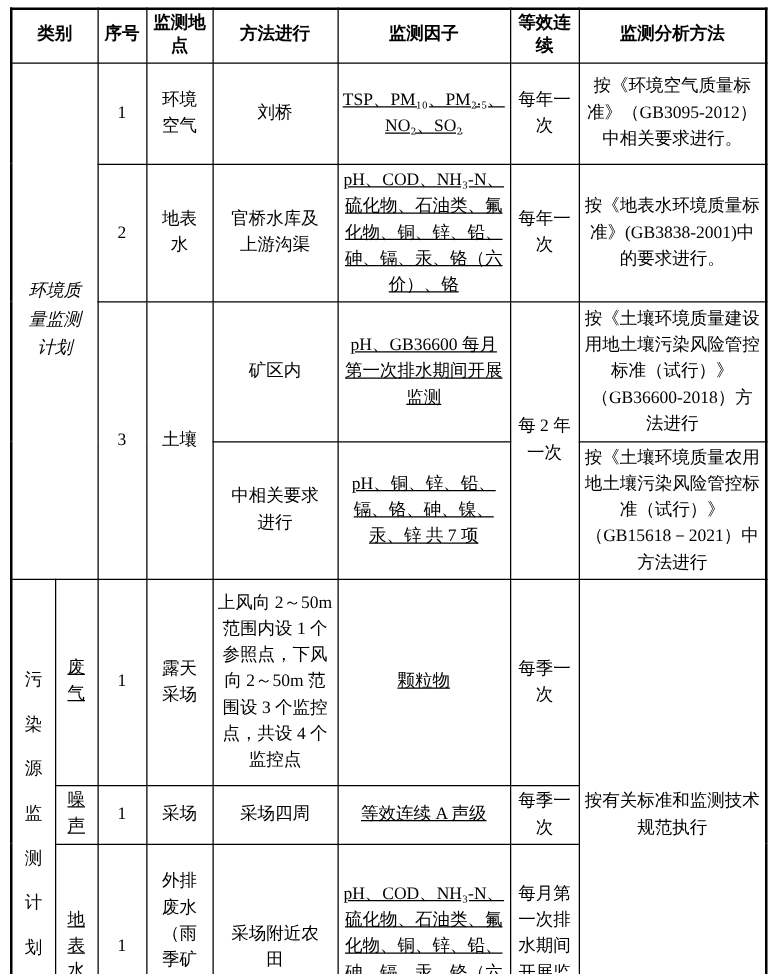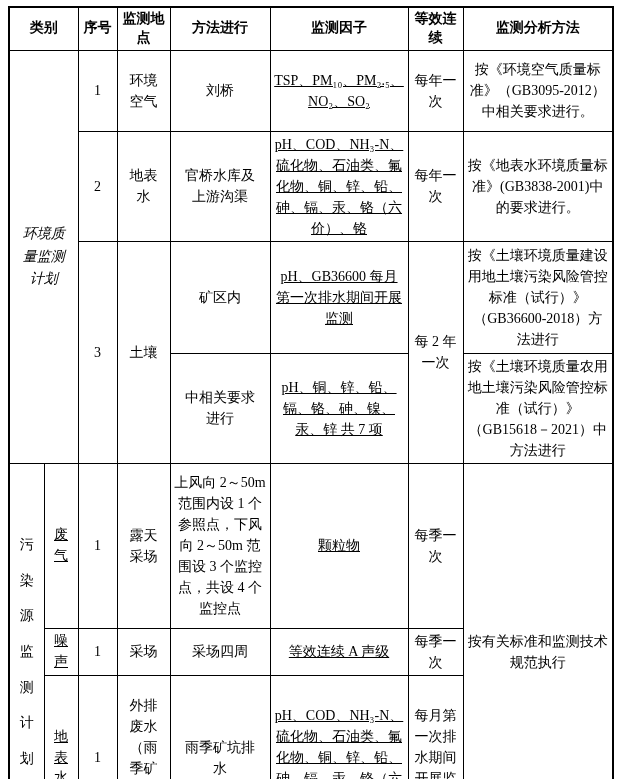--- a/index.html
+++ b/index.html
@@ -139,20 +139,20 @@
 
     <tr style="height:129px">
       <td>
         <div class="wcat">地表水</div>
       </td>
       <td>1</td>
       <td>
         <div class="w2">外排废水（雨季矿坑排水）</div>
       </td>
       <td>
-        <div class="w5">雨季矿坑排水</div>
+        <div class="w5">采场附近农田</div>
       </td>
       <td class="fac">pH、COD、NH₃-N、硫化物、石油类、氟化物、铜、锌、铅、砷、镉、汞、铬（六价）、铬</td>
       <td>每月第一次排水期间开展监测</td>
     </tr>
   </tbody>
     </table>
 </div>
 
 </body></html>

